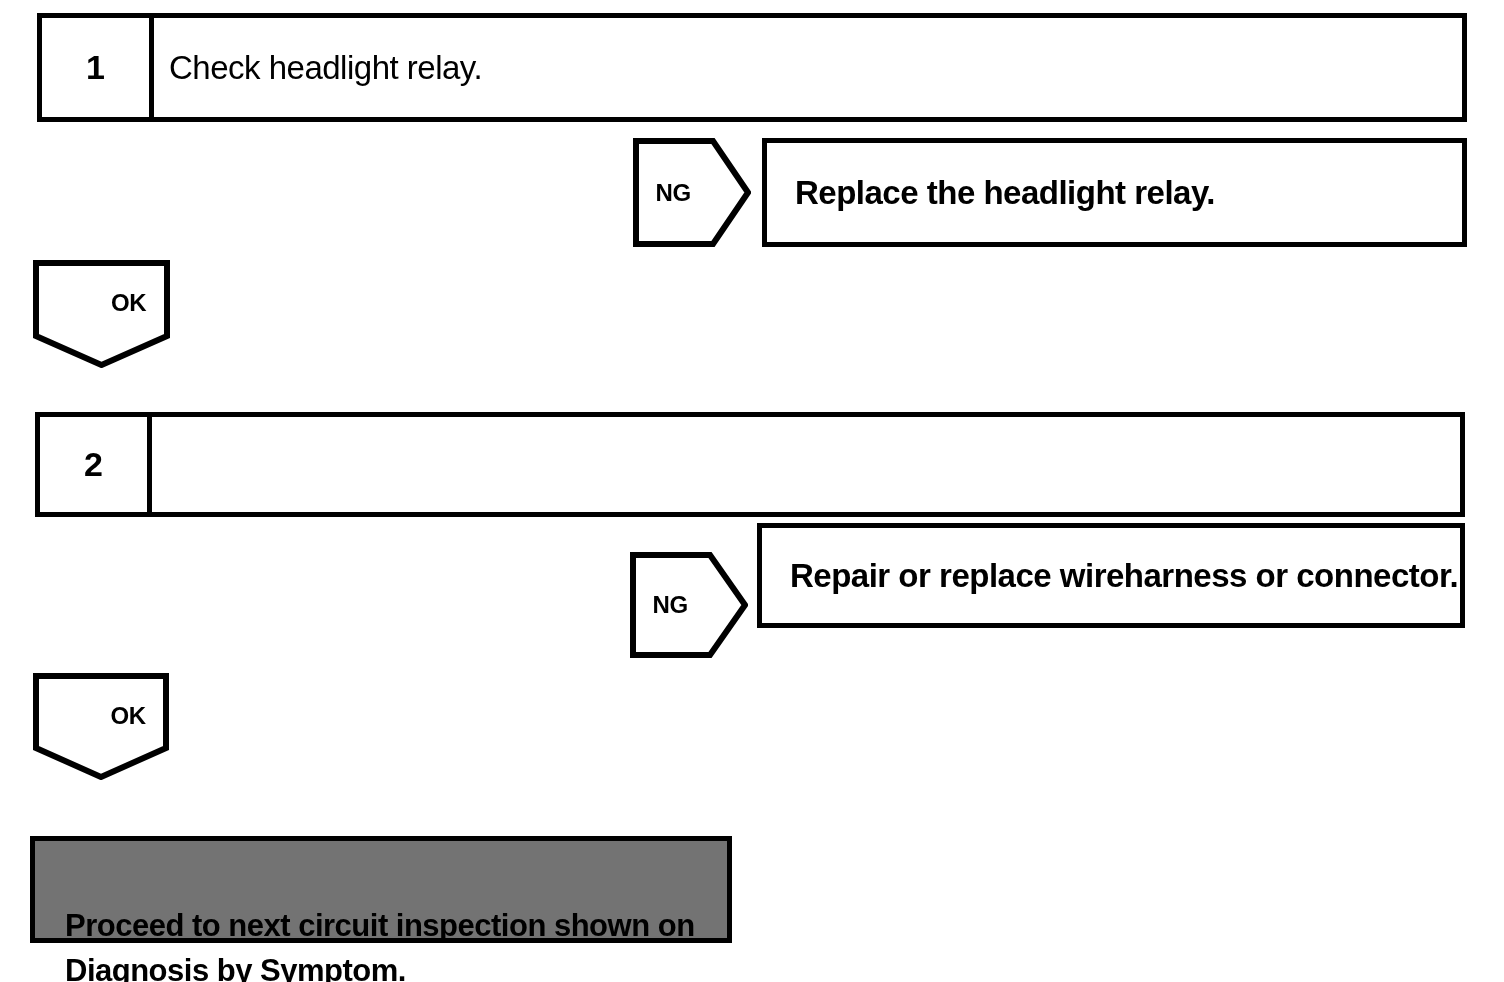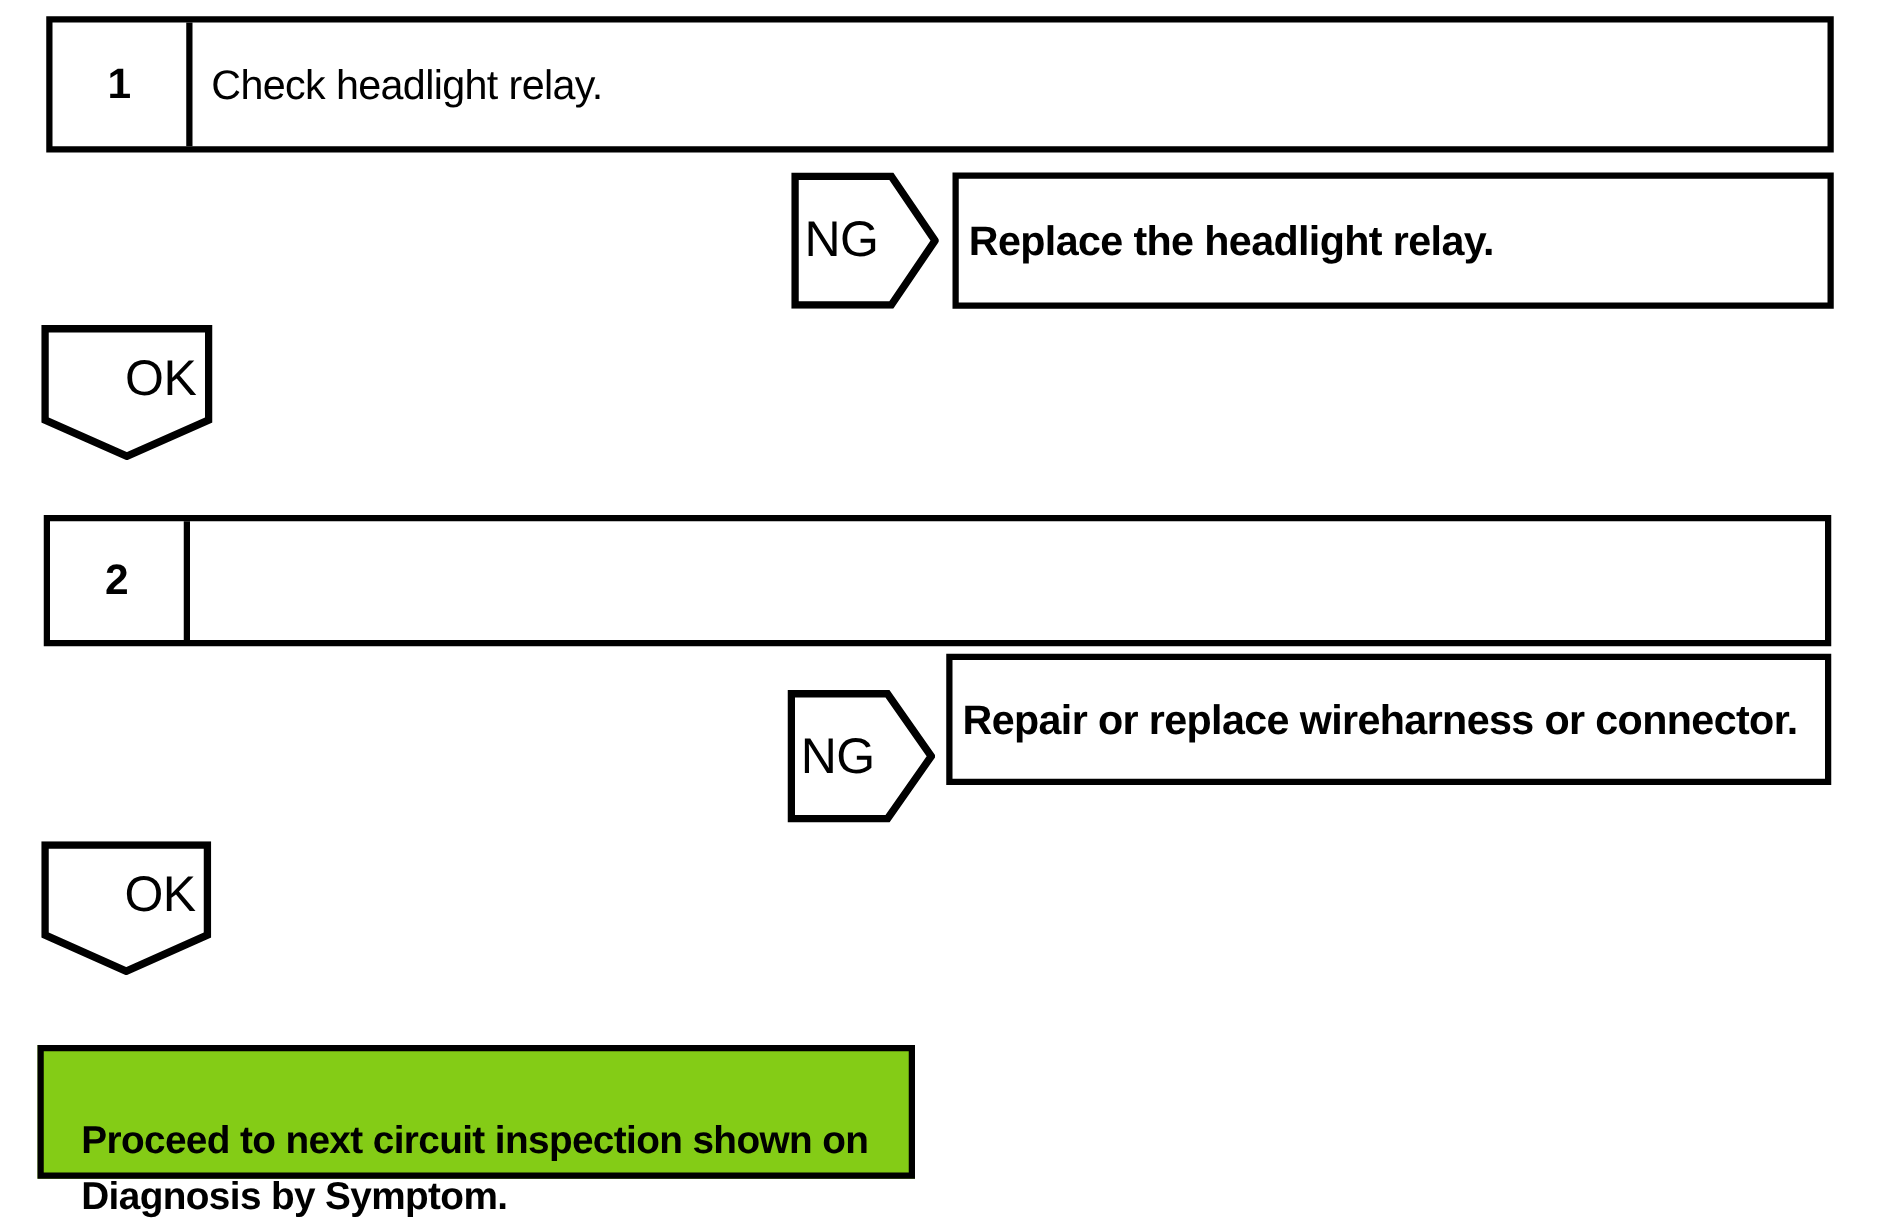--- a/index.html
+++ b/index.html
@@ -34,42 +34,42 @@
     letter-spacing: -0.5px;
     line-height: 1.08;
     white-space: pre-line;
   }
 
   .result-box {
     position: absolute;
     border: 5px solid #000;
     background: #fff;
     display: flex; align-items: center;
-    padding-left: 8px;
+    padding-left: 28px;
     font-size: 33px; font-weight: 700;
     letter-spacing: -0.5px;
   }
 
   .connector {
     position: absolute;
   }
   .connector svg { position: absolute; left: 0; top: 0; display: block; }
   .connector .lbl {
     position: absolute;
-    font-size: 40px; font-weight: 400;
+    font-size: 24px; font-weight: 700;
     letter-spacing: -0.5px;
   }
   .ng .lbl { left: 0; width: 68%; top: 0; height: 100%; display: flex; align-items: center; justify-content: center; }
   .ok .lbl { left: 0; width: 100%; top: 14px; height: 58px; display: flex; align-items: center; justify-content: center; margin-left: 27px; }
 
   .final-box {
     position: absolute;
     border: 5px solid #000;
-    background: #84cc16;
-    padding: 4px 20px 0 30px;
+    background: #737373;
+    padding: 18px 20px 0 30px;
     font-size: 31px; font-weight: 700;
     letter-spacing: -0.5px;
     line-height: 1.45;
     white-space: pre-line;
   }
 </style>
 </head>
 <body>
 
 <div class="stage">

